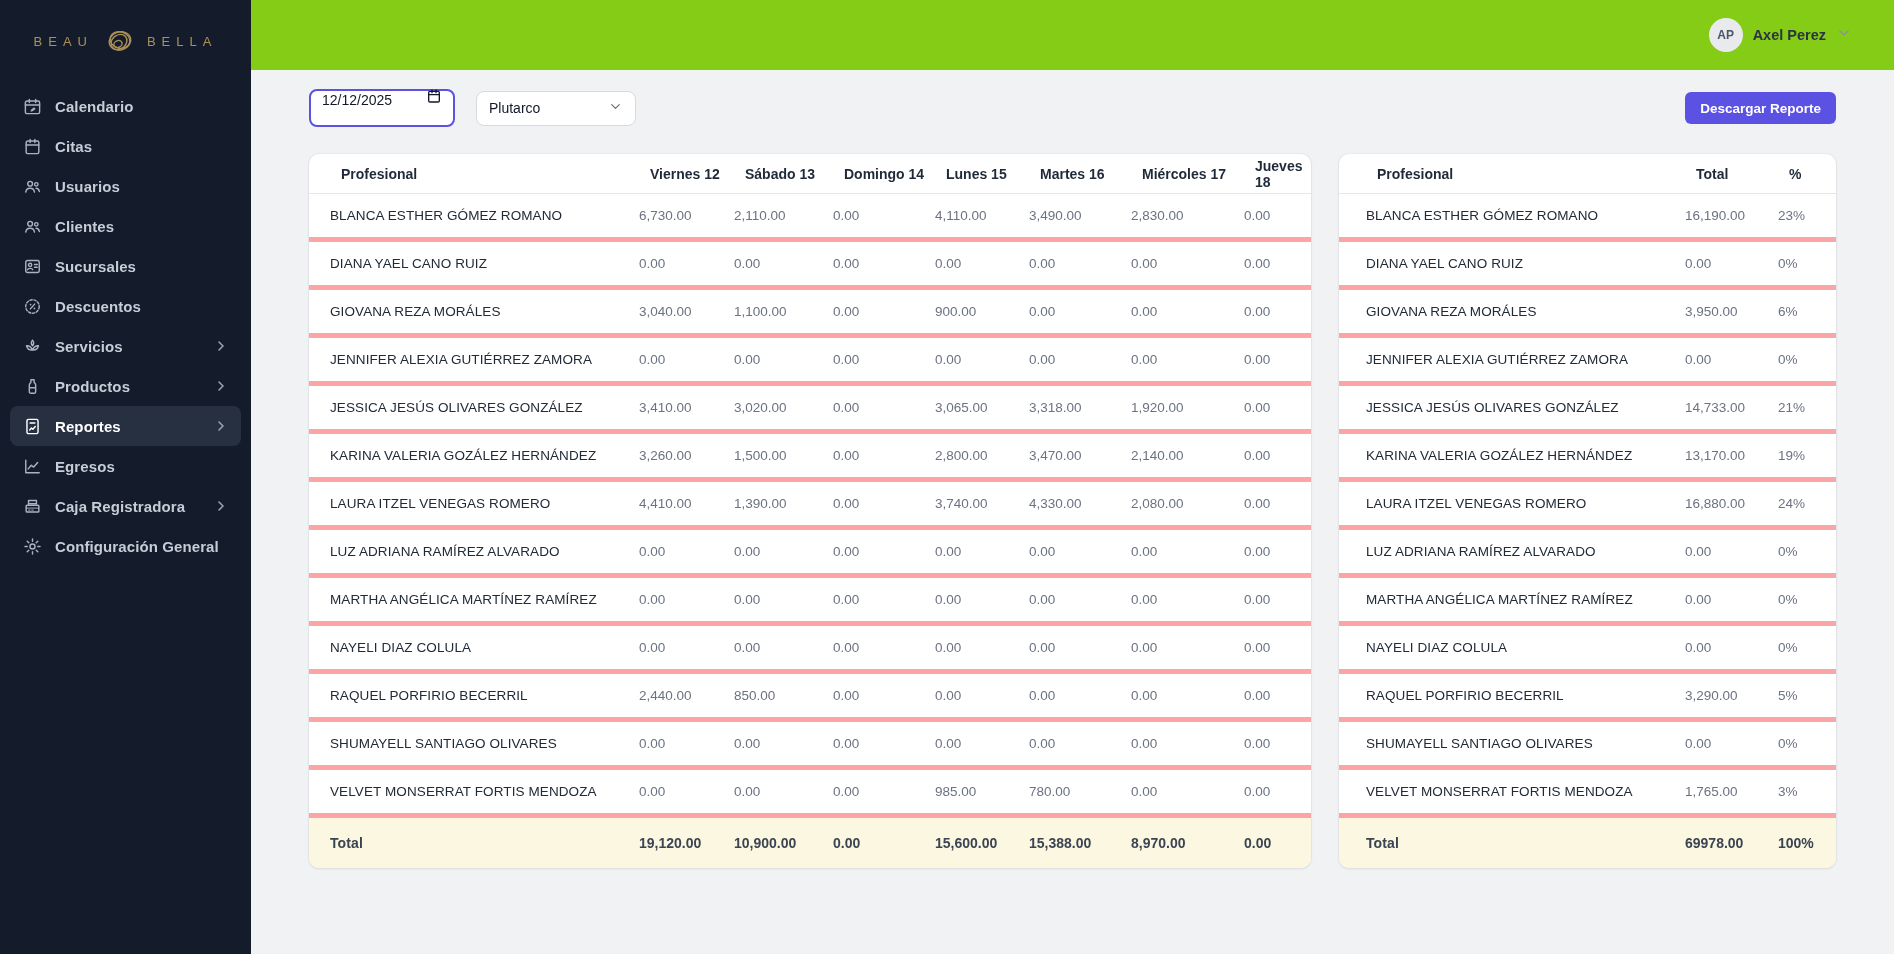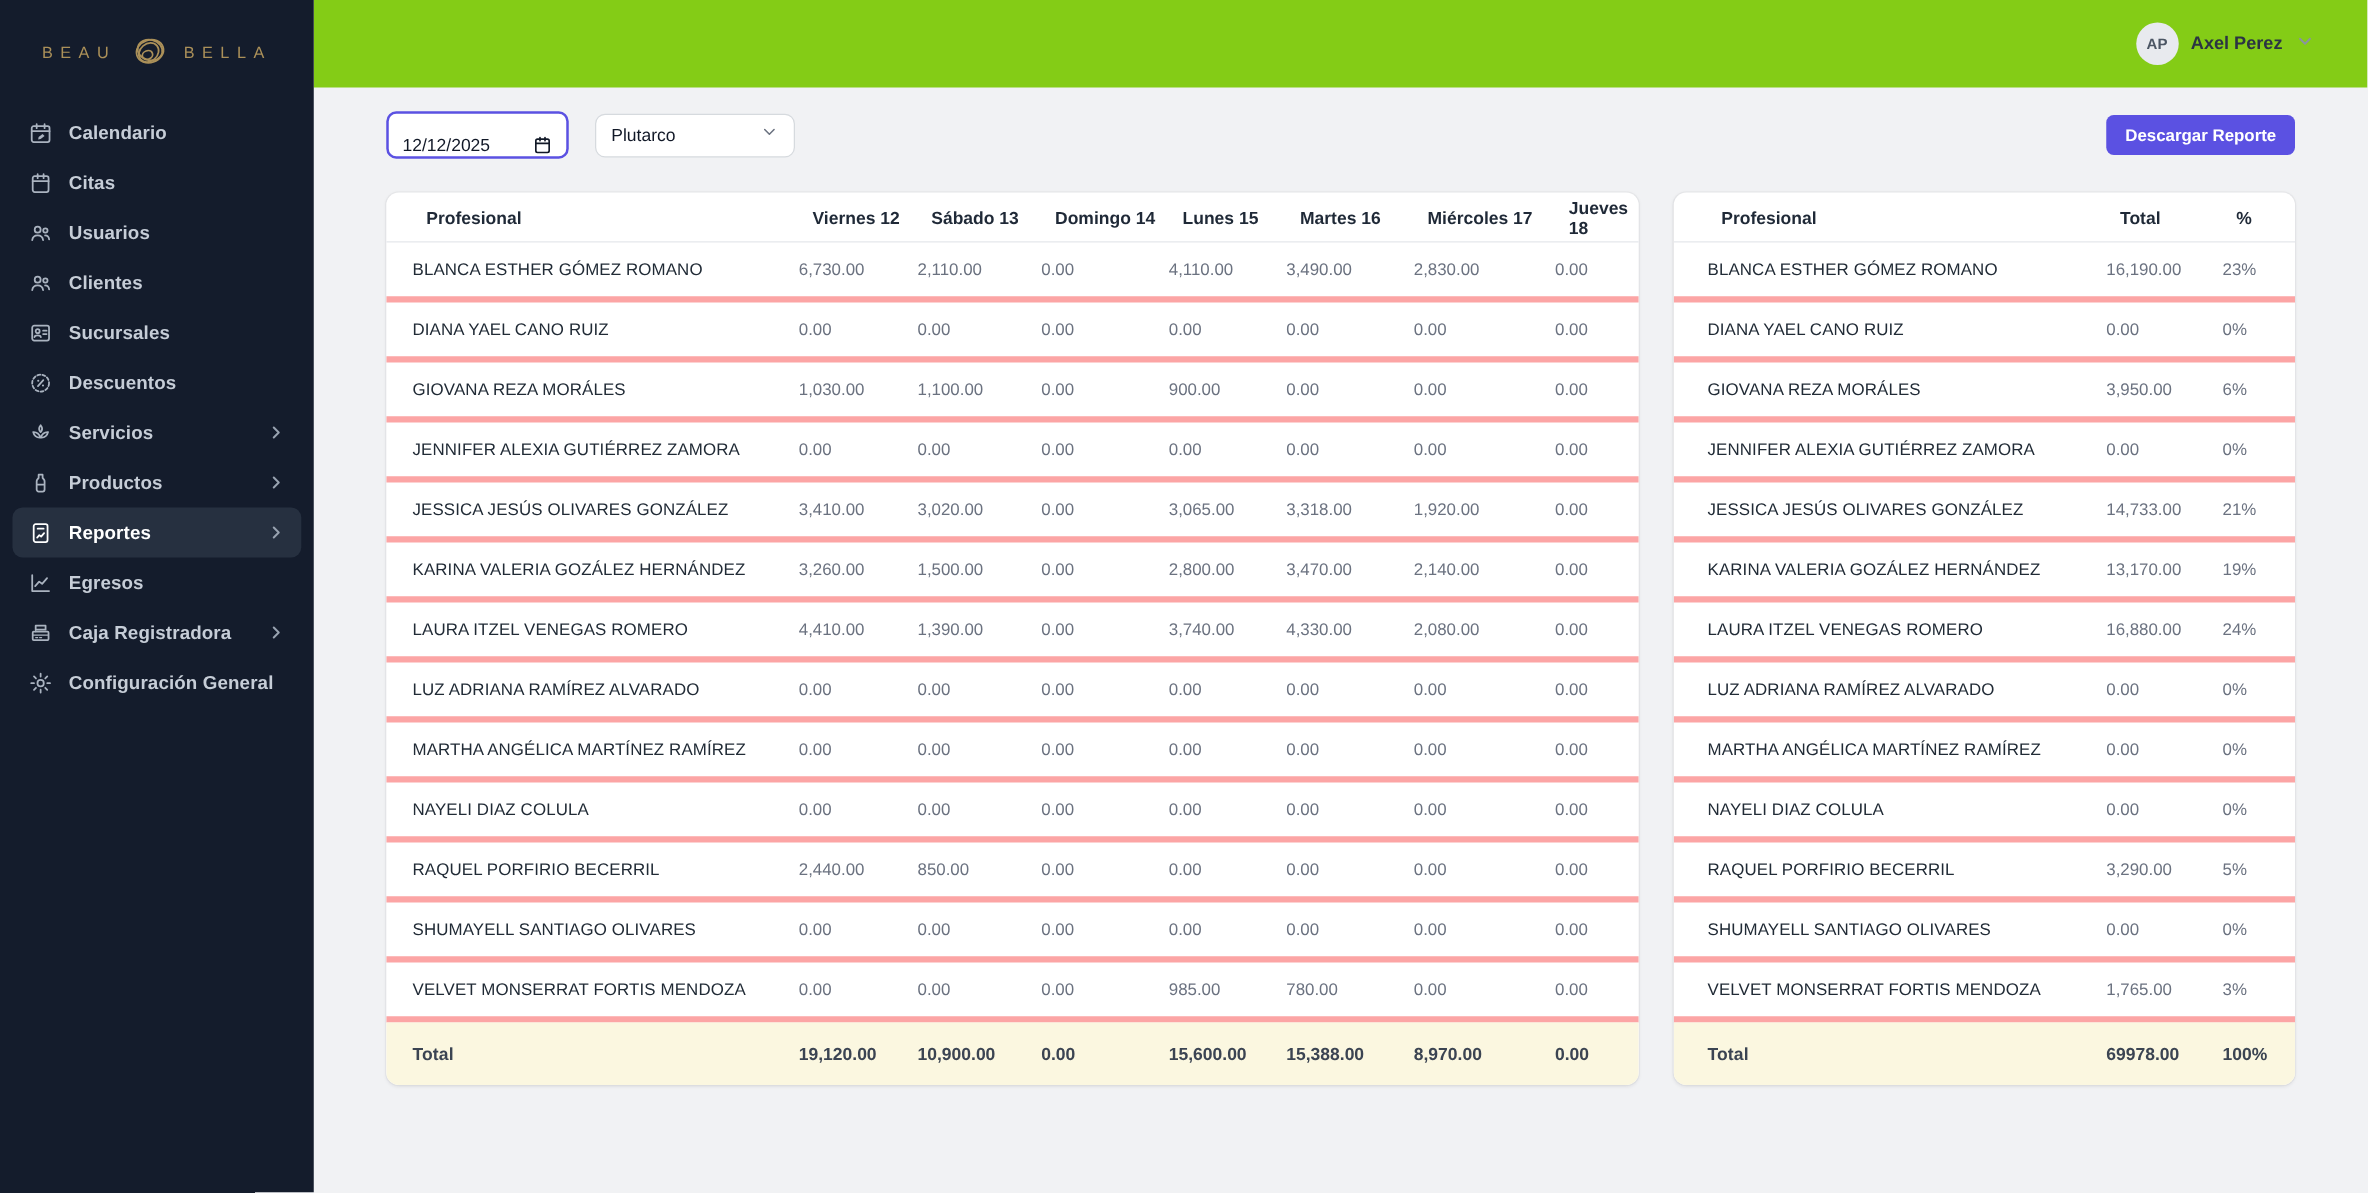--- a/index.html
+++ b/index.html
@@ -49,21 +49,21 @@
     display:flex; align-items:center; justify-content:center;
     font-size:12px; font-weight:600; color:#4b5563;
   }
   .user-name { font-size:14.5px; font-weight:700; color:#2b3443; }
   .user-menu svg { color:#8a93a1; }
 
   
   .content { position:absolute; left:251px; top:53px; right:0; bottom:0; padding:36px 58px 0 58px; }
   .controls { display:flex; align-items:center; }
   .date-field {
-    display:flex; align-items:flex-start; justify-content:space-between;
+    display:flex; align-items:flex-end; justify-content:space-between;
     width:146px; height:35px; background:#fff;
     border:2px solid #5b51e2; border-radius:8px; padding:17px 11px;
   }
   .date-field input {
     border:none; outline:none; width:96px; font-size:14px; color:#111827;
     font-family:"Liberation Sans", sans-serif; background:transparent;
   }
   .date-field svg { color:#111827; }
   .select-field {
     display:flex; align-items:center; justify-content:space-between;
@@ -331,21 +331,21 @@
           <div class="td num">0.00</div>
           <div class="td num">0.00</div>
           <div class="td num">0.00</div>
           <div class="td num">0.00</div>
           <div class="td num">0.00</div>
           <div class="td num">0.00</div>
           <div class="td num">0.00</div>
         </div>
         <div class="tr row">
           <div class="td name">GIOVANA REZA MORÁLES</div>
-          <div class="td num">1,030.00</div>
+          <div class="td num">3,040.00</div>
           <div class="td num">1,100.00</div>
           <div class="td num">0.00</div>
           <div class="td num">900.00</div>
           <div class="td num">0.00</div>
           <div class="td num">0.00</div>
           <div class="td num">0.00</div>
         </div>
         <div class="tr row">
           <div class="td name">JENNIFER ALEXIA GUTIÉRREZ ZAMORA</div>
           <div class="td num">0.00</div>

